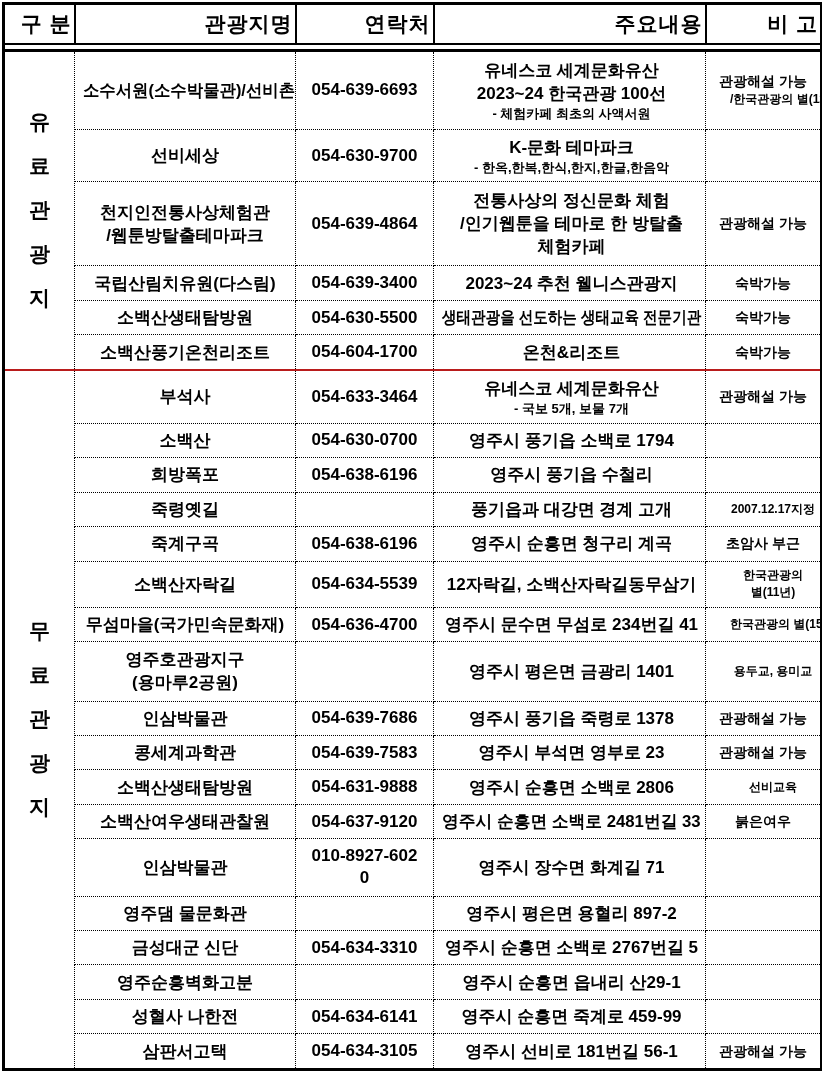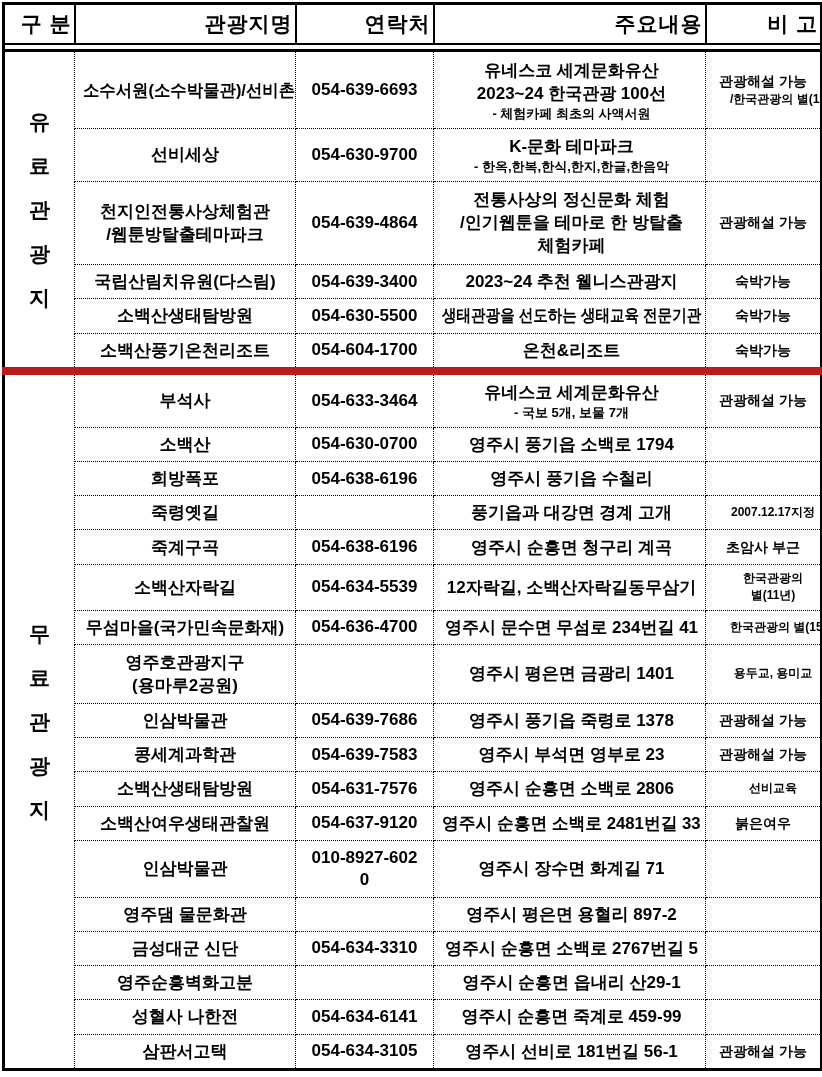--- a/index.html
+++ b/index.html
@@ -22,21 +22,21 @@
   }
   
   tr.spacer{height:7px;}
   tr.spacer td{border:none;padding:0;}
   
   tbody td{
     border:1px dotted #000;
     vertical-align:middle;padding:4px 4px;background:#fff;
   }
   tbody tr.body-start td{border-top:3px solid #000;}
-  tbody tr.section-start td{border-top:8px solid #b91c1c;}
+  tbody tr.section-start td{border-top:2px solid #b91c1c;}
   td.category{width:71px;text-align:center;}
   .catwrap{display:flex;flex-direction:column;align-items:center;justify-content:center;}
   .catch{font-size:21px;line-height:44px;}
   .ln{display:block;overflow:visible;}
   .lntxt{display:inline-block;white-space:nowrap;transform-origin:center center;}
   td.name .ln,td.tel .ln,td.remark .ln{text-align:center;}
   td.content .ln{text-align:center;}
   td.content{padding-left:8px;}
   td.content .lntxt{transform-origin:left center;}
   td.name .ln{font-size:17px;line-height:23px;}
@@ -315,21 +315,21 @@
           </td>
           <td class="remark">
             <div class="ln"><span class="lntxt">관광해설 가능</span></div>
           </td>
         </tr>
         <tr>
           <td class="name">
             <div class="ln"><span class="lntxt">소백산생태탐방원</span></div>
           </td>
           <td class="tel">
-            <div class="ln"><span class="lntxt">054-631-7576</span></div>
+            <div class="ln"><span class="lntxt">054-631-9888</span></div>
           </td>
           <td class="content">
             <div class="ln"><span class="lntxt">영주시 순흥면 소백로 2806</span></div>
           </td>
           <td class="remark">
             <div class="ln sub"><span class="lntxt">선비교육</span></div>
           </td>
         </tr>
         <tr>
           <td class="name">

